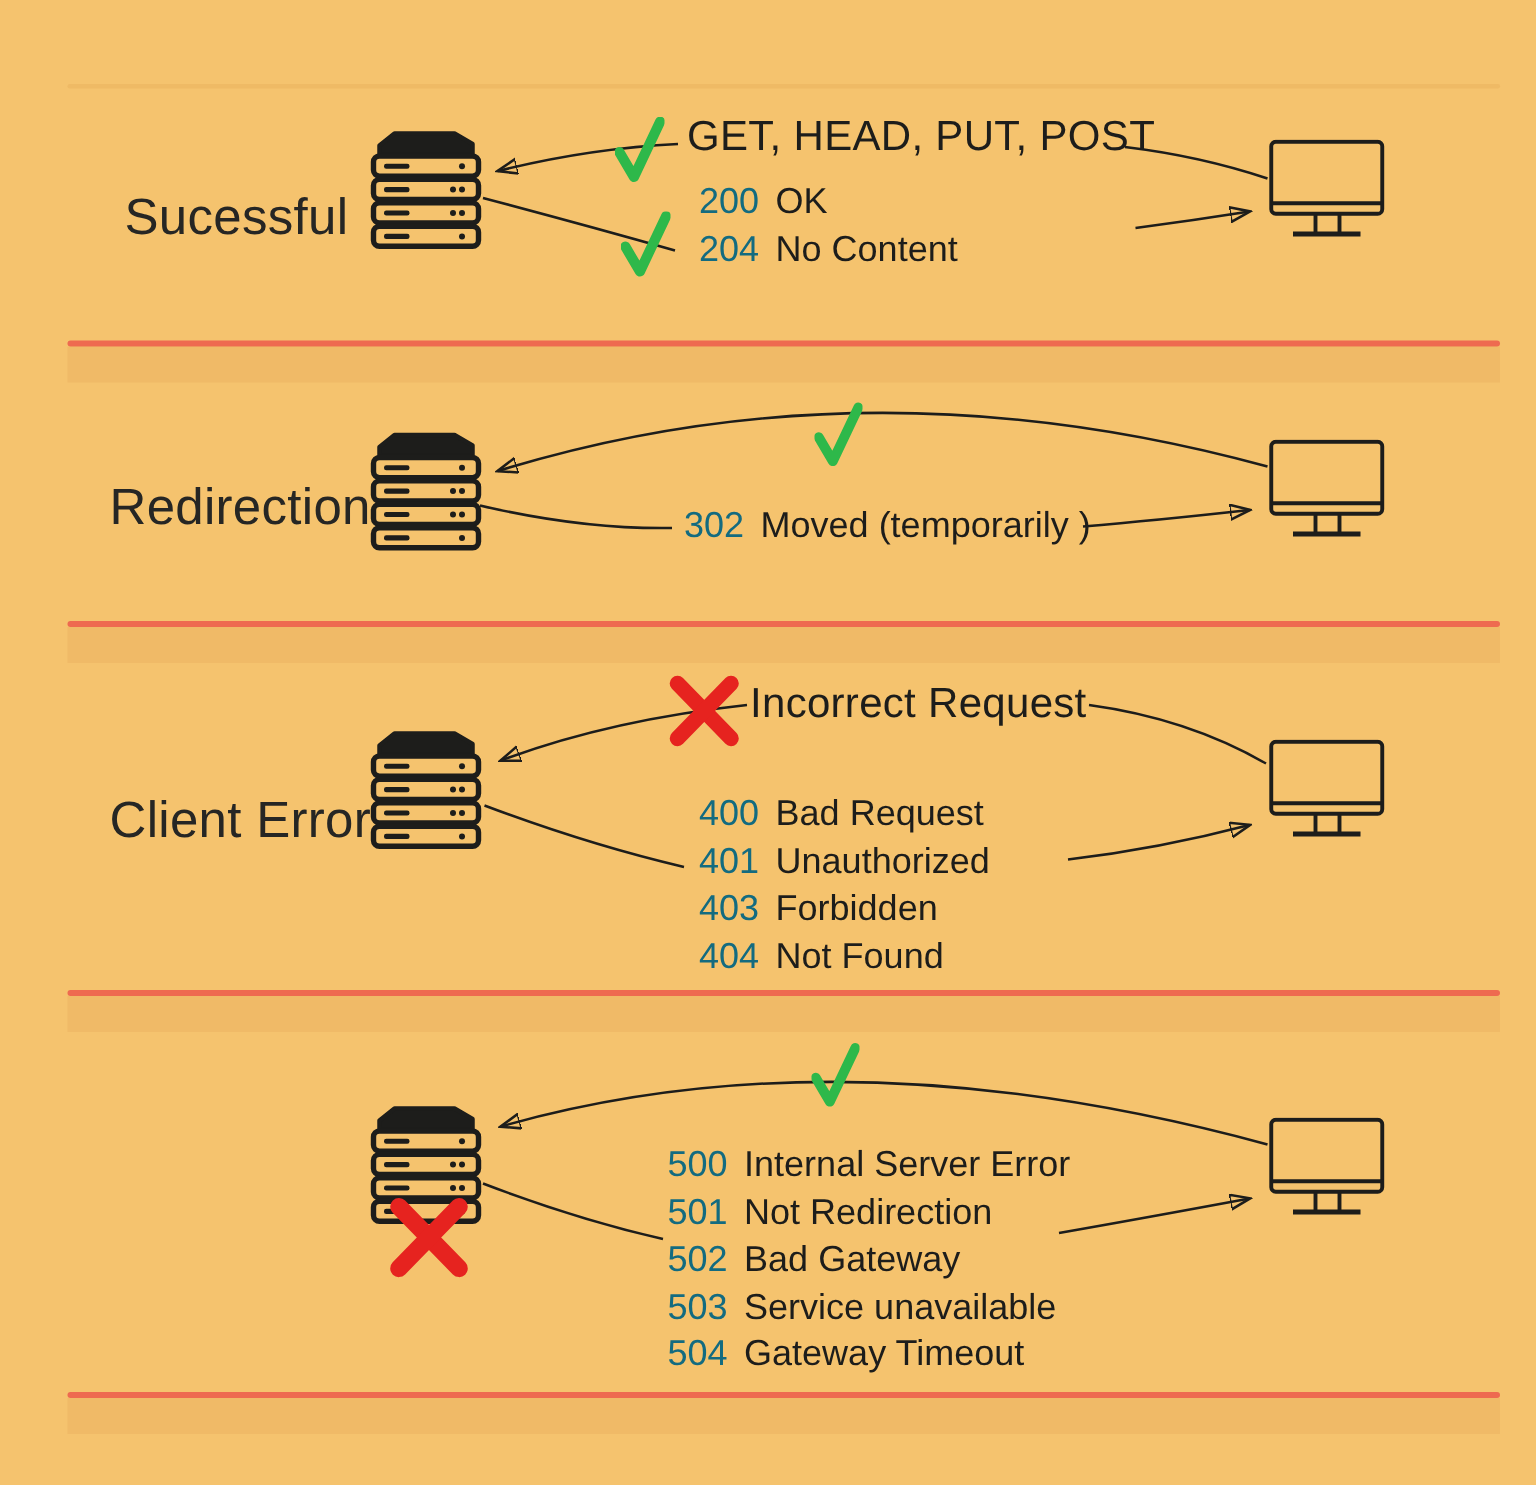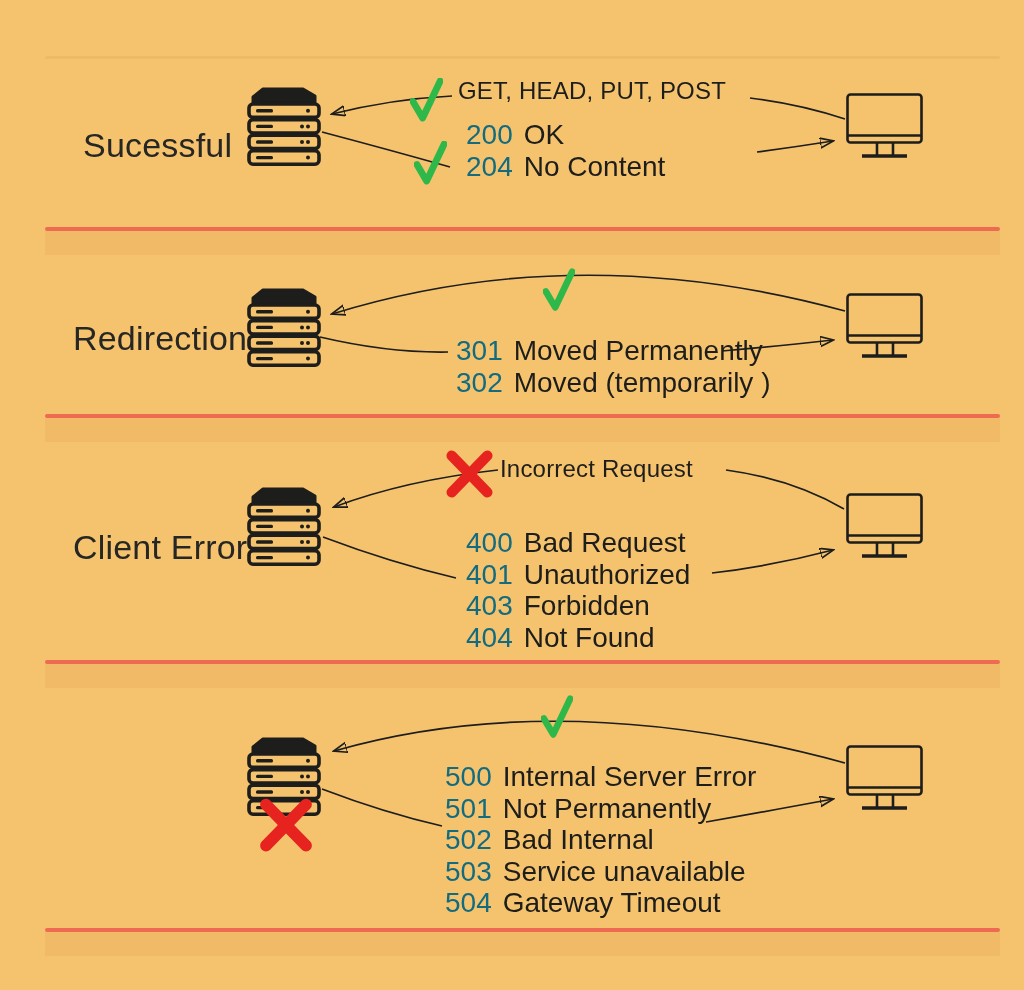--- a/index.html
+++ b/index.html
@@ -38,27 +38,27 @@
   }
   .divider.faint{
     height:3px;background:var(--divider-faint);opacity:.55;
   }
   .divider.faint::after{display:none;}
   .section-label{
     position:absolute;font-size:34px;line-height:28px;color:#262624;
     letter-spacing:.2px;white-space:nowrap;
   }
   .req-text{
-    position:absolute;font-size:24px;line-height:25px;color:var(--ink);
+    position:absolute;font-size:28px;line-height:25px;color:var(--ink);
     white-space:nowrap;letter-spacing:.2px;
   }
   .codes{position:absolute;}
   .code-row{
     display:flex;gap:11px;align-items:baseline;
-    font-size:28px;line-height:31.5px;white-space:nowrap;
+    font-size:24px;line-height:31.5px;white-space:nowrap;
   }
   .code-num{color:var(--code-teal);}
   .code-desc{color:var(--ink);}
   .icon{position:absolute;}
   .server-icon svg, .monitor-icon svg, .mark svg{display:block;width:100%;height:100%;}
 </style>
 </head>
 <body>
 
 <div class="canvas">
@@ -196,24 +196,20 @@
   </div>
 
   <div class="icon mark" style="left:543px;top:267px;width:32px;height:47px">
     <svg viewBox="0 0 34 46">
         <path d="M3,24 L13,41 L31,3" fill="none" stroke="var(--check-green)" stroke-width="7" stroke-linecap="round" stroke-linejoin="round"></path>
       </svg>
   </div>
 
   <div class="codes" style="left:456px;top:335px">
     <div class="code-row">
-      <span class="code-num">301</span>
-      <span class="code-desc">Moved Permanently</span>
-    </div>
-    <div class="code-row">
       <span class="code-num">302</span>
       <span class="code-desc">Moved (temporarily )</span>
     </div>
   </div>
 
   <div class="section-label" style="left:73px;top:533px">Client Error</div>
 
   <div class="icon server-icon" style="left:246px;top:487px;width:76px;height:80px">
     <svg viewBox="0 0 76 80">
       <path d="M7,16 L7,10 L17,2 L57,2 L69,9 L69,16 Z" fill="#1d1d1b" stroke="#1d1d1b" stroke-width="3" stroke-linejoin="round"></path>
@@ -328,25 +324,25 @@
     </svg>
   </div>
 
   <div class="codes" style="left:445px;top:761px">
     <div class="code-row">
       <span class="code-num">500</span>
       <span class="code-desc">Internal Server Error</span>
     </div>
     <div class="code-row">
       <span class="code-num">501</span>
-      <span class="code-desc">Not Permanently</span>
+      <span class="code-desc">Not Redirection</span>
     </div>
     <div class="code-row">
       <span class="code-num">502</span>
-      <span class="code-desc">Bad Internal</span>
+      <span class="code-desc">Bad Gateway</span>
     </div>
     <div class="code-row">
       <span class="code-num">503</span>
       <span class="code-desc">Service unavailable</span>
     </div>
     <div class="code-row">
       <span class="code-num">504</span>
       <span class="code-desc">Gateway Timeout</span>
     </div>
   </div>

